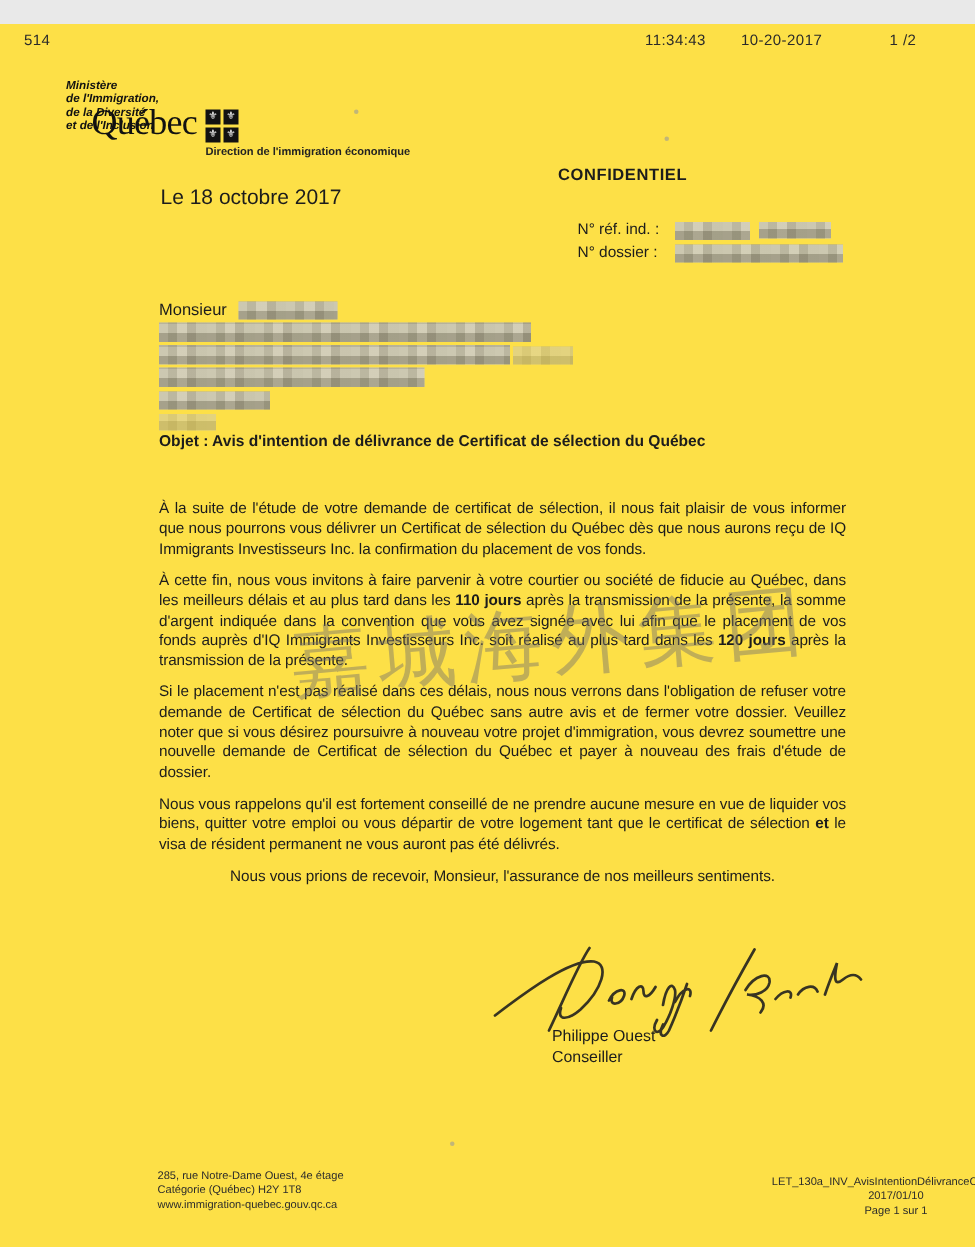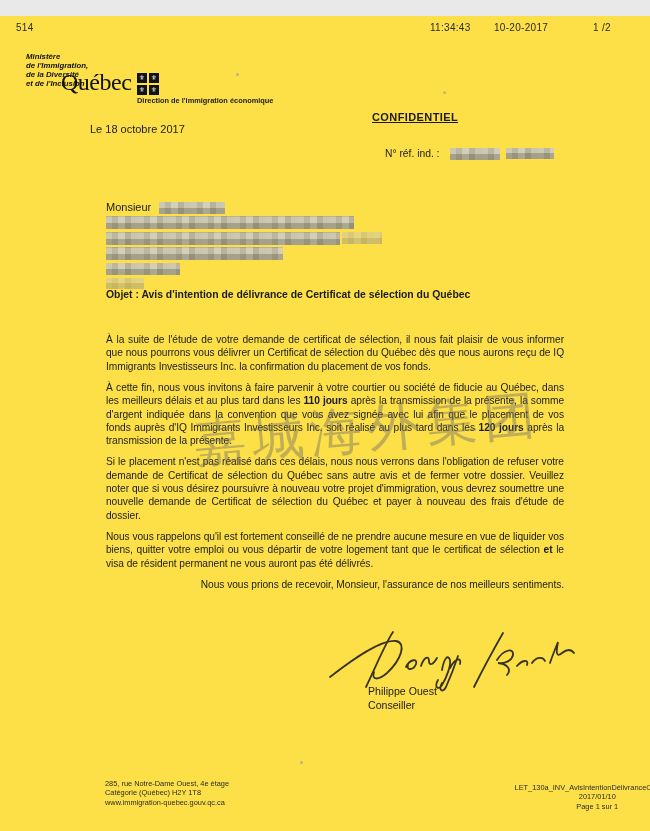--- a/index.html
+++ b/index.html
@@ -11,40 +11,40 @@
   .abs{position:absolute;}
   
   .fax{font-size:10px;color:#2a2a2a;letter-spacing:.3px;}
   
   .ministry{font-size:7.8px;line-height:9px;font-weight:bold;font-style:italic;color:#111;}
   .wordmark{font-family:"Liberation Serif",serif;font-size:24px;letter-spacing:-.5px;color:#111;}
   .flag{display:grid;grid-template-columns:10px 10px;grid-auto-rows:10px;gap:2px;}
   .flag span{background:#121212;color:#fff;font-size:7px;line-height:10px;text-align:center;overflow:hidden;}
   .direction{font-size:7.4px;font-weight:600;color:#222;}
   
-  .confid{font-size:11px;font-weight:bold;text-decoration:underline;letter-spacing:.4px;text-align:center;}
+  .confid{font-size:11px;font-weight:bold;letter-spacing:.4px;text-align:center;}
   .refrow{display:flex;align-items:center;height:15px;font-size:10.3px;}
   .reflabel{width:65px;flex:0 0 65px;}
   
   .redact{
     display:inline-block;vertical-align:middle;opacity:.85;
     background-image:
       repeating-linear-gradient(0deg, rgba(110,110,110,.55) 0 6px, rgba(190,190,190,.45) 6px 12px, rgba(145,145,145,.5) 12px 18px),
       repeating-linear-gradient(90deg, #c9c9c9 0 6px, #a5a5a5 6px 12px, #d8d8d8 12px 19px, #9c9c9c 19px 25px, #c4c4c4 25px 32px);
   }
   .redact.light{opacity:.45;}
   .addr-line{margin-bottom:1px;line-height:14px;}
   .addr-first{font-size:11px;}
   
   .subject{font-size:10.4px;font-weight:bold;}
   .body-flow{font-size:10.2px;line-height:13.4px;text-align:justify;letter-spacing:-.05px;}
   .body-flow p{margin:0 0 7.5px 0;}
   .body-flow b{font-weight:bold;}
   .sal{text-align:left;}
-  .closing{text-align:right;}
+  .closing{text-align:center;}
   
   .watermark{
     font-size:52px;letter-spacing:6px;line-height:1;
     color:#78736c;opacity:.45;white-space:nowrap;
     transform:rotate(-5deg);transform-origin:left top;z-index:5;
     font-family:"DejaVu Sans",sans-serif;
   }
   .signer{font-size:10.6px;line-height:13.5px;}
   .reception{font-size:10.4px;line-height:13.5px;}
   .foot{font-size:7.4px;line-height:9.4px;color:#2b2b2b;}
@@ -55,43 +55,47 @@
 </head>
 <body>
 
 <div class="page">
 
   <div class="abs fax" style="left:16px;top:6px;">514</div>
   <div class="abs fax" style="left:430px;top:6px;">11:34:43</div>
   <div class="abs fax" style="left:494px;top:6px;">10-20-2017</div>
   <div class="abs fax" style="left:593px;top:6px;">1 /2</div>
 
-  <div class="abs ministry" style="left:26px;top:36px;">
+  <div class="abs ministry" style="left:44px;top:36px;">
     <div>Ministère</div>
     <div>de l'Immigration,</div>
     <div>de la Diversité</div>
     <div>et de l'Inclusion</div>
   </div>
   <div class="abs wordmark" style="left:61px;top:53px;">Québec</div>
   <div class="abs flag" style="left:137px;top:57px;">
     <span>⚜</span>
     <span>⚜</span>
     <span>⚜</span>
     <span>⚜</span>
   </div>
   <div class="abs direction" style="left:137px;top:80px;">Direction de l'immigration économique</div>
 
   <div class="abs confid" style="left:372px;top:95px;">CONFIDENTIEL</div>
-  <div class="abs" style="left:90px;top:107px;font-size:11px;">Le 18 octobre 2017</div>
+  <div class="abs" style="left:107px;top:107px;font-size:14px;">Le 18 octobre 2017</div>
 
   <div class="abs" style="left:385px;top:130px;">
     <div class="refrow">
       <span class="reflabel">N° réf. ind. :</span>
       <span class="redact" style="width:50px;height:12px;"></span>
       <span class="redact" style="width:48px;height:11px;margin-left:6px;"></span>
+    </div>
+    <div class="refrow">
+      <span class="reflabel">N° dossier :</span>
+      <span class="redact" style="width:112px;height:12px;"></span>
     </div>
   </div>
 
   <div class="abs" style="left:106px;top:184px;">
     <div class="addr-line addr-first">
       <span>Monsieur</span>
       <span class="redact" style="width:66px;height:12px;margin-left:5px;"></span>
     </div>
     <div class="addr-line"><span class="redact" style="width:248px;height:13px;"></span></div>
     <div class="addr-line"><span class="redact" style="width:234px;height:13px;"></span><span class="redact light" style="width:40px;height:12px;margin-left:2px;"></span></div>

